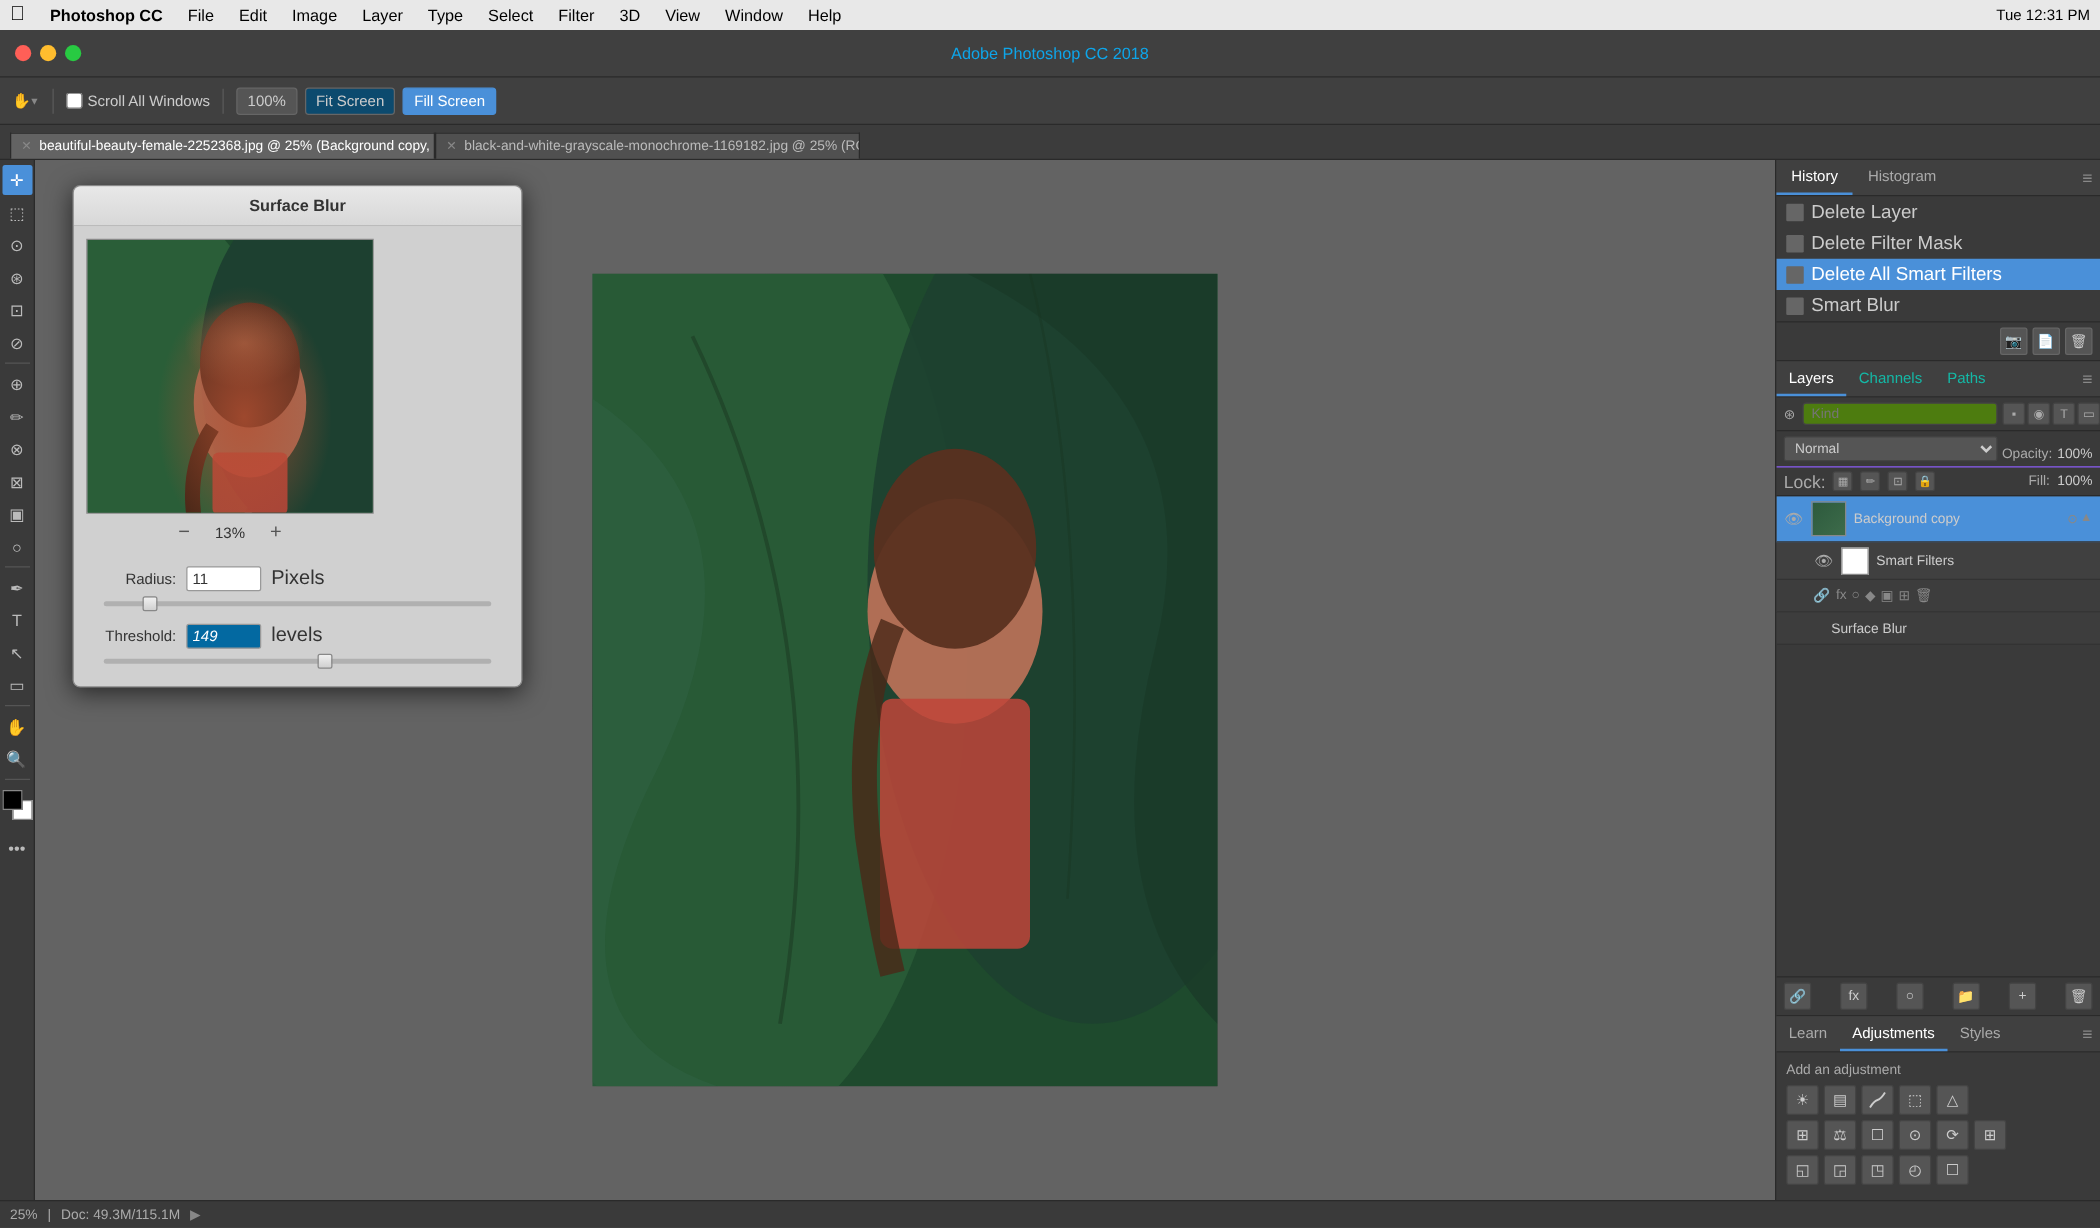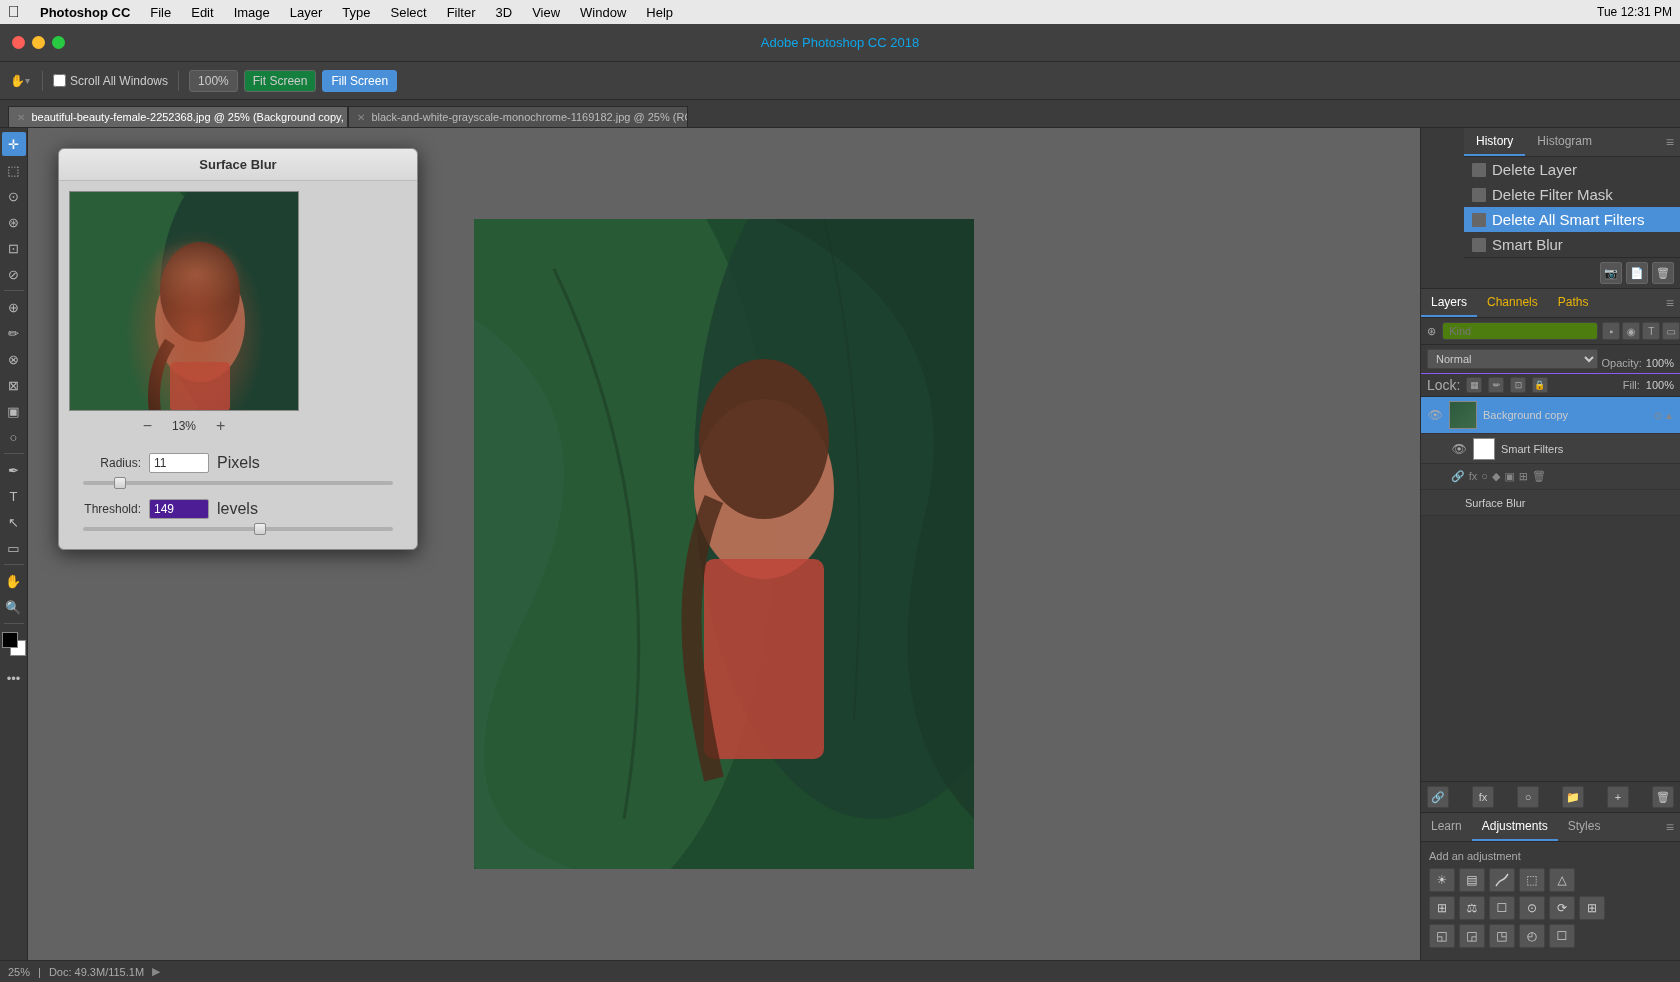--- a/index.html
+++ b/index.html
@@ -86,21 +86,21 @@
       background: #404040;
       height: 38px;
       display: flex;
       align-items: center;
       padding: 0 8px;
       gap: 6px;
       border-bottom: 1px solid #2a2a2a;
     }
     .toolbar-separator { width: 1px; background: #5a5a5a; height: 20px; margin: 0 4px; }
     .toolbar-btn {
-      background: #15803d;
+      background: #0c4a6e;
       border: 1px solid #666;
       color: #ccc;
       padding: 3px 8px;
       border-radius: 3px;
       cursor: pointer;
       font-size: 12px;
     }
     .toolbar-btn.active { background: #4a90d9; border-color: #4a90d9; color: #fff; }
     .toolbar-checkbox { display: flex; align-items: center; gap: 4px; color: #ccc; cursor: pointer; }
     .zoom-display {
@@ -401,21 +401,20 @@
       background: #3a3a3a;
       border-left: 1px solid #2a2a2a;
       display: flex;
       flex-direction: column;
       overflow: hidden;
     }
 
     
     .panel {
       border-bottom: 1px solid #2a2a2a;
-      padding-left: 43px;
     }
     .panel-tabs {
       display: flex;
       align-items: center;
       background: #404040;
       border-bottom: 1px solid #2a2a2a;
     }
     .panel-tab {
       padding: 6px 12px;
       font-size: 12px;
@@ -475,21 +474,21 @@
       display: flex;
       align-items: center;
       justify-content: center;
       font-size: 11px;
       color: #ccc;
     }
 
     
     .layers-panel { flex: 1; display: flex; flex-direction: column; overflow: hidden; }
     .layers-tabs { display: flex; align-items: center; background: #404040; border-bottom: 1px solid #2a2a2a; }
-    .layers-tab { padding: 6px 10px; font-size: 12px; color: #eab308; cursor: pointer; border-bottom: 2px solid transparent; }
+    .layers-tab { padding: 6px 10px; font-size: 12px; color: #14b8a6; cursor: pointer; border-bottom: 2px solid transparent; }
     .layers-tab.active { color: #fff; border-bottom: 2px solid #4a90d9; }
 
     .layers-filter-row {
       display: flex;
       align-items: center;
       padding: 4px 6px;
       gap: 4px;
       border-bottom: 1px solid #2a2a2a;
     }
     .filter-search {
@@ -821,21 +820,21 @@
               <span class="slider-unit">Pixels</span>
             </div>
             <div class="slider-track-container">
               <div class="slider-track">
                 <div class="slider-thumb" style="left: 10%;"></div>
               </div>
             </div>
 
             <div class="slider-row" style="margin-top:8px;">
               <span class="slider-label">Threshold:</span>
-              <input class="slider-input" type="text" value="149" style="background: #4c1d95; color: rgb(255, 255, 255);">
+              <input class="slider-input" type="text" value="149" style="background: #0369a1; color: rgb(255, 255, 255); font-style: italic;">
               <span class="slider-unit">levels</span>
             </div>
             <div class="slider-track-container">
               <div class="slider-track">
                 <div class="slider-thumb" style="left: 55%;"></div>
               </div>
             </div>
           </div>
         </div>
       </div>

